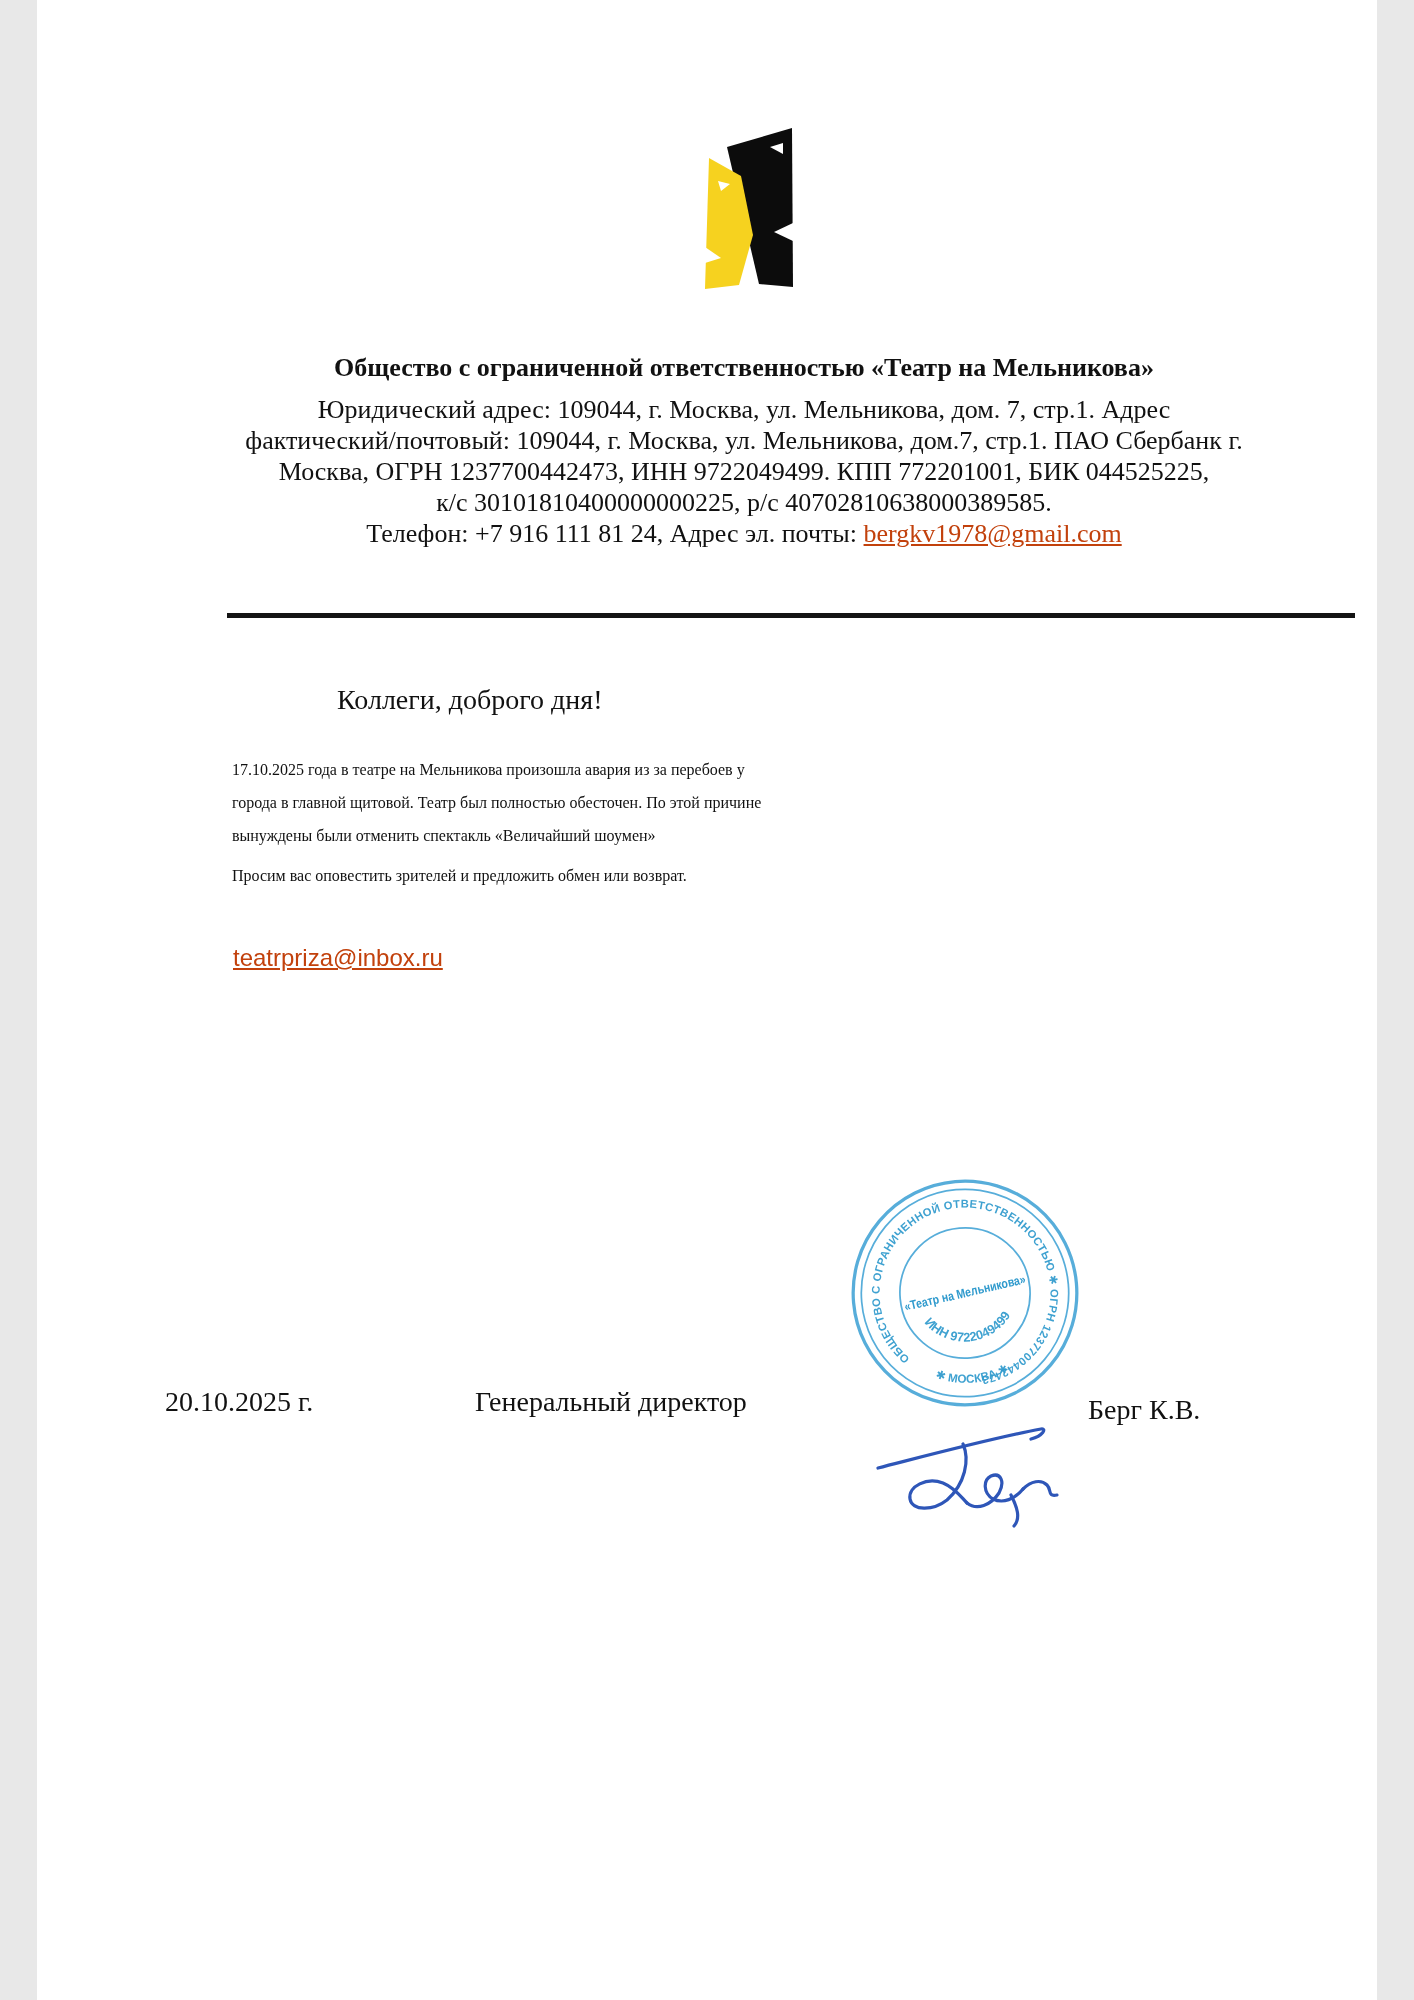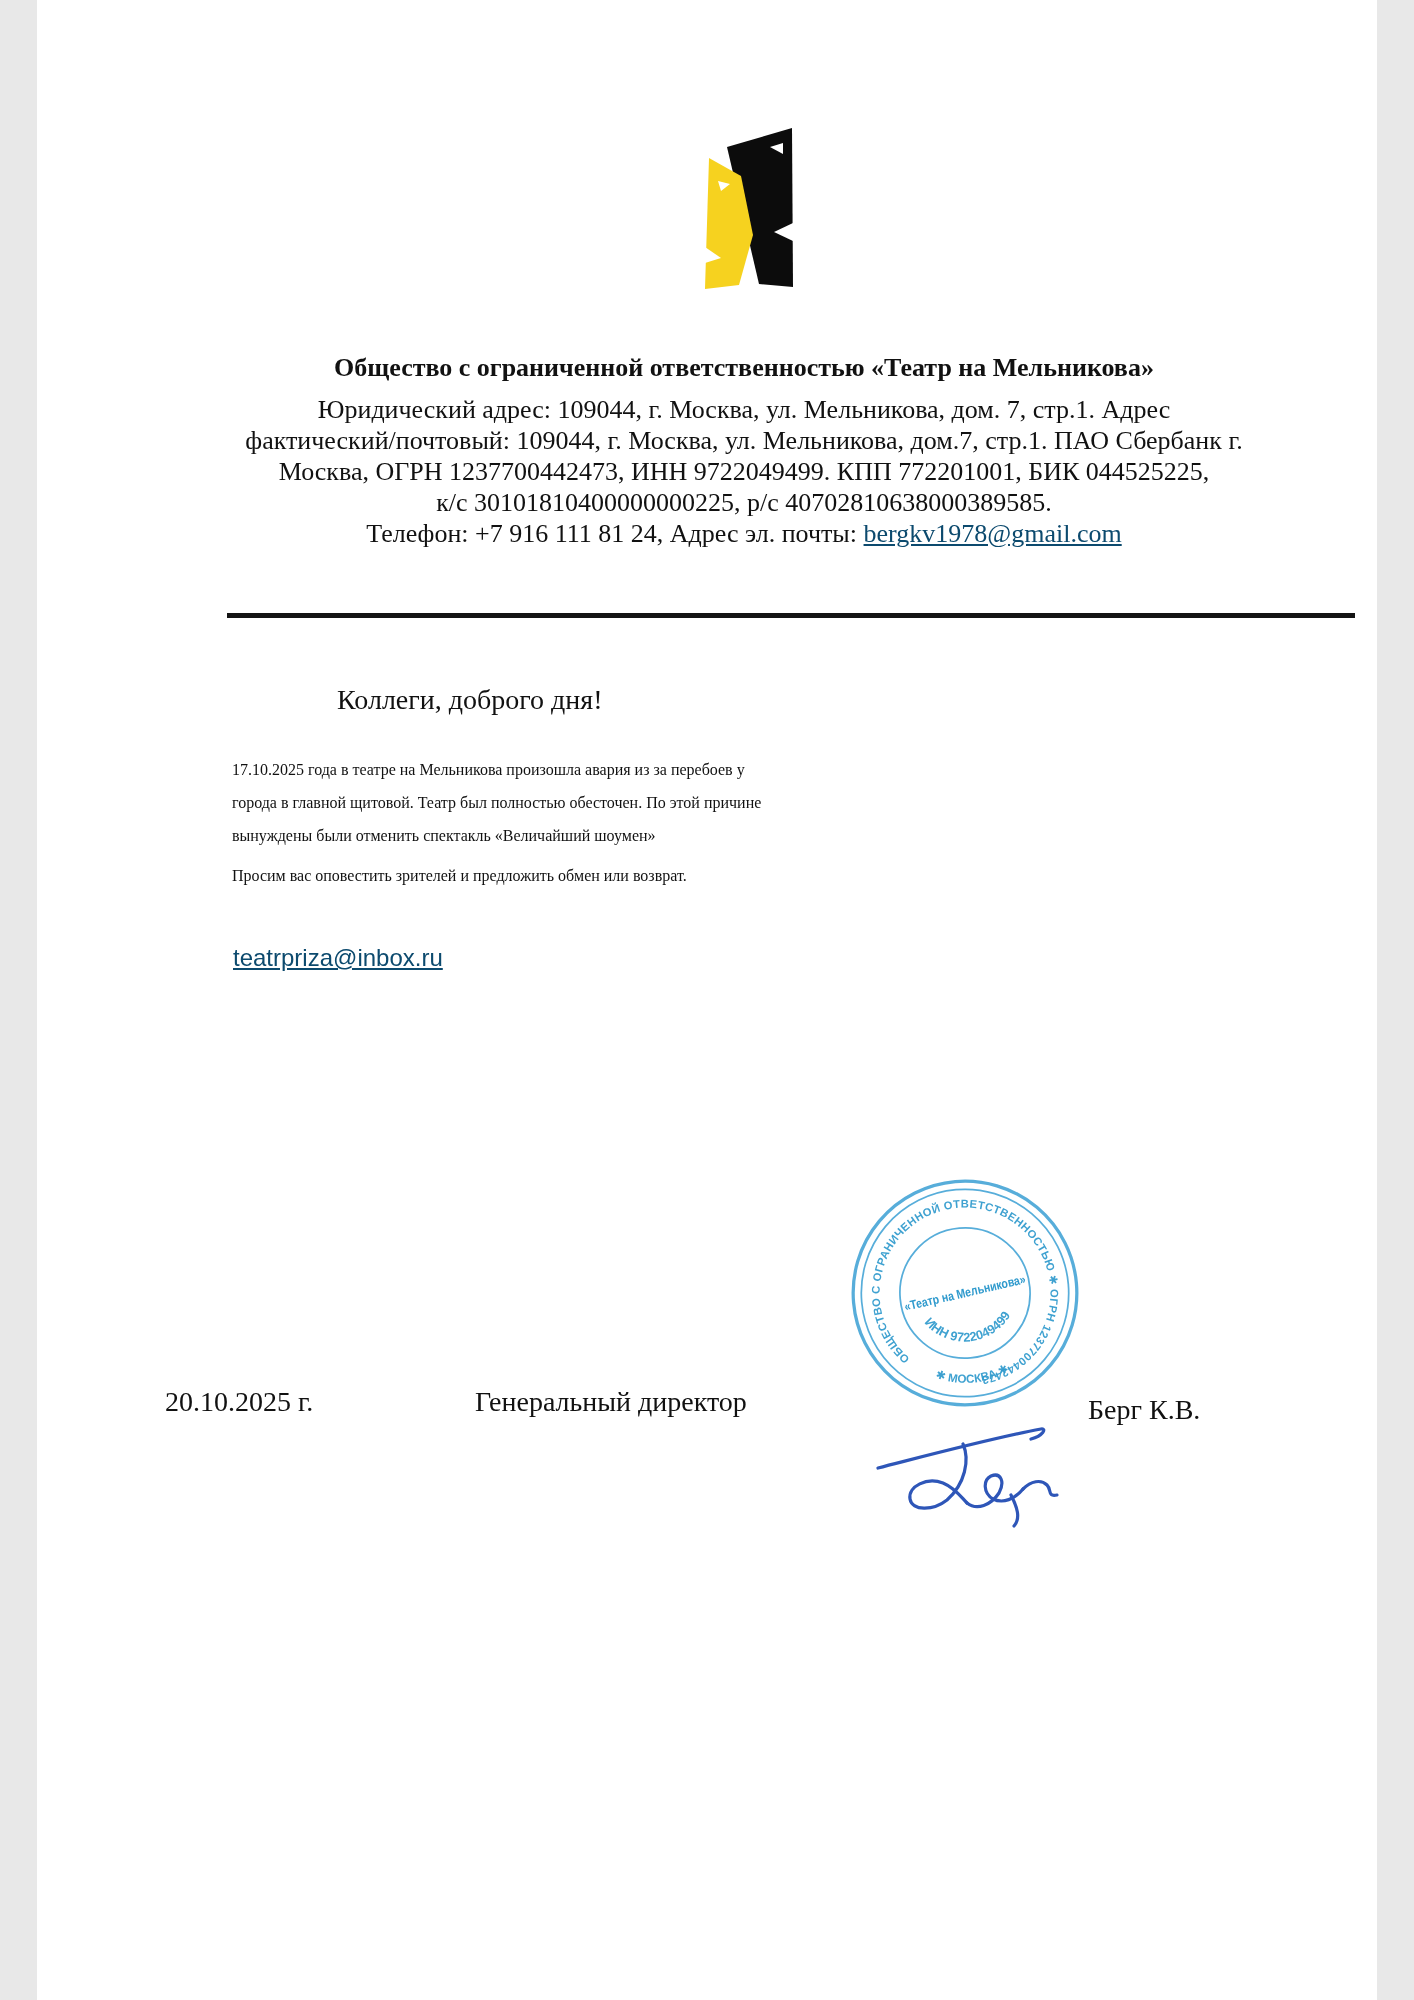--- a/index.html
+++ b/index.html
@@ -10,21 +10,21 @@
   }
   .abs{position:absolute;}
   
   .header-block{
     left:0;top:352px;width:1414px;text-align:center;
     font-size:26px;line-height:31px;
   }
   .company-name{font-weight:bold;margin-bottom:11px;}
   .addr-line{white-space:nowrap;}
   .contact-line{white-space:nowrap;}
-  a.doc-link{color:#0c4a6e;text-decoration:underline;cursor:pointer;}
+  a.doc-link{color:#c2410c;text-decoration:underline;cursor:pointer;}
   
   .rule{left:190px;top:613px;width:1128px;height:5px;background:#141414;}
   
   .greeting{left:300px;top:684px;font-size:28px;}
   .para{left:195px;width:1100px;font-size:16px;line-height:33px;white-space:pre-line;}
   .p1{top:753px;}
   .p2{top:859px;}
   .p3{top:907px;}
   .body-link{
     left:196px;top:944px;

